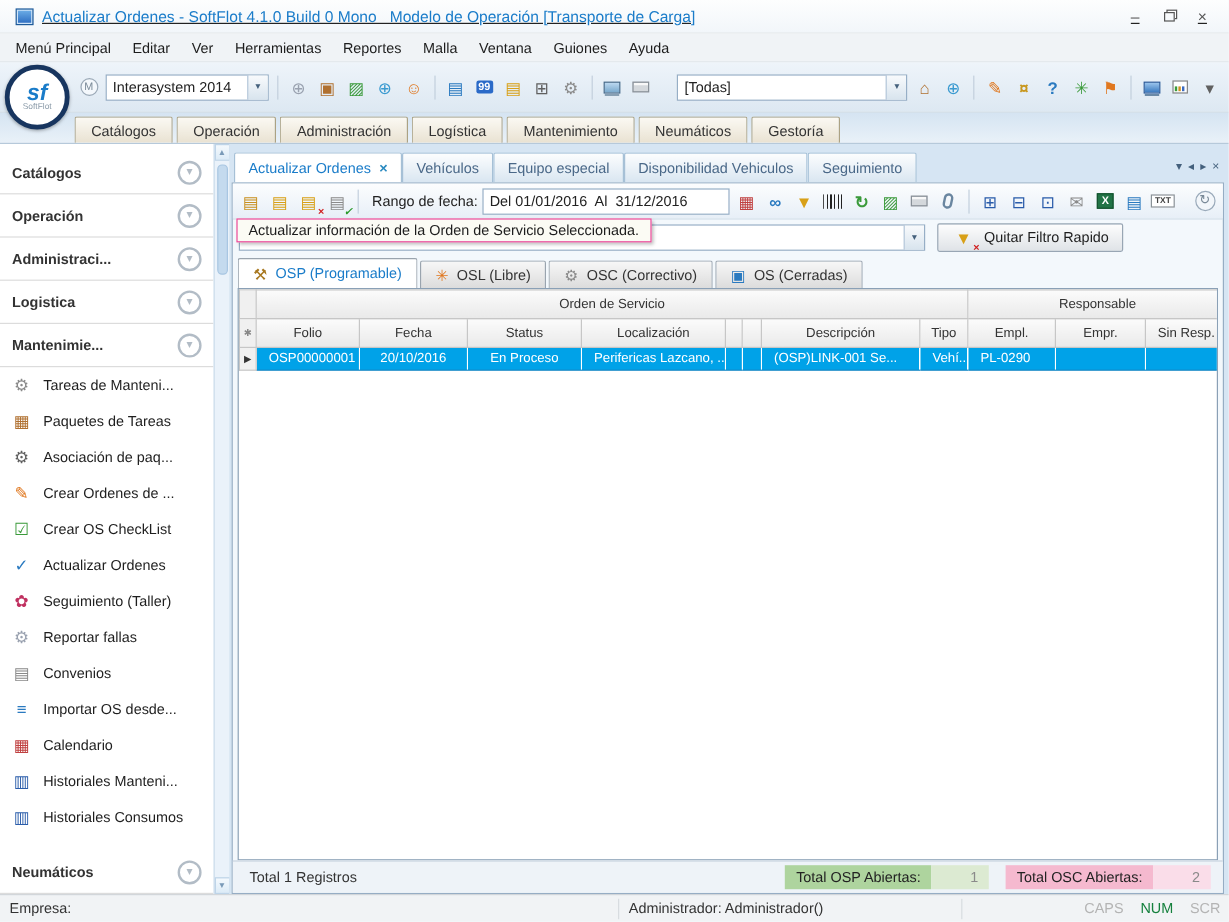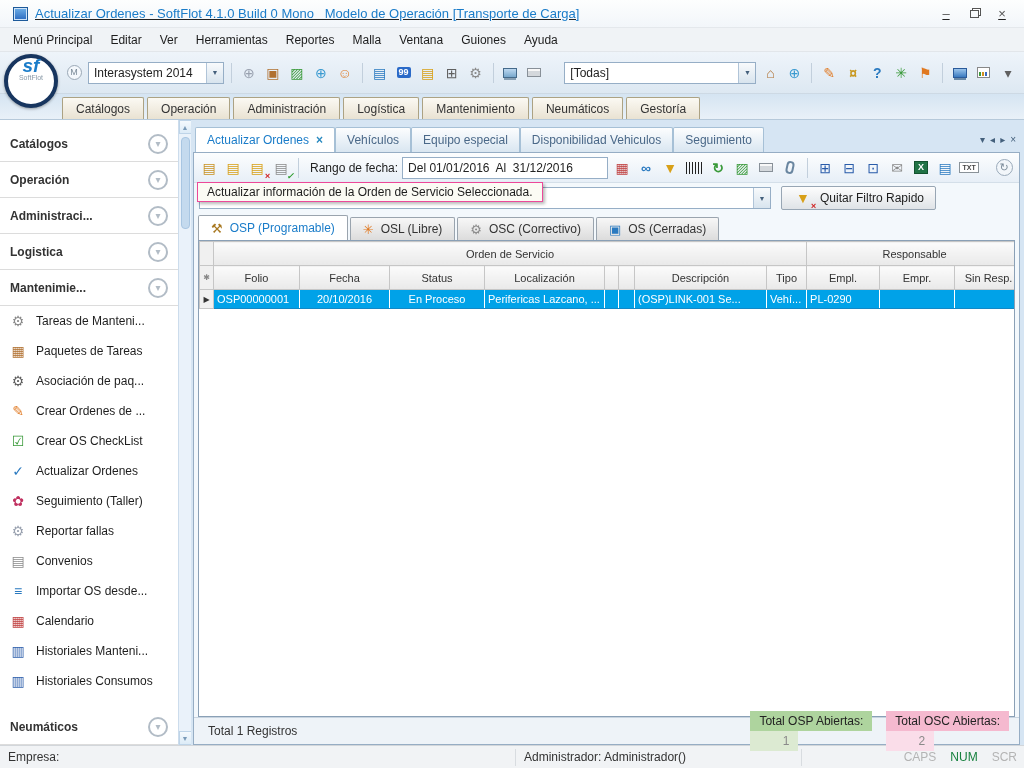--- a/index.html
+++ b/index.html
@@ -15,21 +15,21 @@
   .win-controls { margin-left:auto; display:flex; align-items:center; }
   .win-btn { width:28px; height:20px; display:flex; align-items:center; justify-content:center; color:#555; font-size:13px; }
   .restore-glyph { width:9px; height:8px; border:1px solid #555; box-shadow:2px -2px 0 -1px #fff, 2px -2px 0 0 #555; }
 
   
   .menubar { height:24px; background:#f0f3f6; display:flex; align-items:center; padding-left:4px; border-bottom:1px solid #e2e6ea; }
   .menu-item { padding:3px 9px; color:#1d1d1d; cursor:default; }
 
   
   .toolbar { height:42px; background:linear-gradient(#eef4fa,#dde8f2); display:flex; align-items:center; padding-left:64px; padding-right:6px; gap:4px; border-bottom:1px solid #cdd9e4; }
-  .logo { position:absolute; left:4px; top:54px; width:54px; height:54px; border-radius:50%; background:#fff; border:4px solid #17355f; display:flex; flex-direction:column; align-items:center; justify-content:flex-start; z-index:50; box-shadow:0 1px 3px rgba(0,0,0,.35); }
+  .logo { position:absolute; left:4px; top:54px; width:54px; height:54px; border-radius:50%; background:#fff; border:4px solid #17355f; display:flex; flex-direction:column; align-items:center; justify-content:center; z-index:50; box-shadow:0 1px 3px rgba(0,0,0,.35); }
   .logo-sf { color:#1a7cc9; font-size:19px; font-weight:bold; font-style:italic; line-height:16px; }
   .logo-sub { font-size:7px; color:#8a9aa8; }
   .combo { background:#fff; border:1px solid #96aec6; height:22px; display:flex; align-items:center; padding-left:5px; }
   .combo-text { flex:1; overflow:hidden; white-space:nowrap; }
   .combo-arrow-box { width:17px; height:100%; margin-left:4px; background:linear-gradient(#f8fafc,#d8e4ee); border-left:1px solid #b0c4d8; display:flex; align-items:center; justify-content:center; font-size:7px; color:#44607c; }
   .company-combo { width:168px; }
   .scope-combo { width:238px; margin-left:16px; }
   .tb-ic { min-width:20px; height:20px; display:flex; align-items:center; justify-content:center; font-size:14px; line-height:1; }
   .tb-sep { width:1px; height:20px; background:#c2cfdc; margin:0 3px; }
   .circle-m { width:15px; height:15px; border:1px solid #9aa8b6; border-radius:50%; color:#7a8a98; font-size:9px; display:flex; align-items:center; justify-content:center; background:#f4f8fc; }
@@ -95,30 +95,30 @@
   .tooltip { position:absolute; left:3px; top:29px; background:#fbfbf4; border:1px solid #ec4899; padding:2px 9px; box-shadow:2px 2px 3px rgba(0,0,0,.28); z-index:30; white-space:nowrap; color:#1d1d1d; }
 
   .subtabs { height:27px; flex:0 0 27px; display:flex; align-items:flex-end; padding-left:4px; gap:2px; }
   .subtab { height:23px; display:flex; align-items:center; gap:7px; padding:0 12px; background:linear-gradient(#f7f7f7,#dcdcdc); border:1px solid #9aa4ae; border-bottom:none; border-radius:2px 2px 0 0; color:#333; white-space:nowrap; }
   .subtab.active { height:25px; background:#fff; color:var(--accent,#1a7cc9); }
   .subtab .ic { font-size:13px; line-height:1; }
 
   .grid-wrap { flex:1; margin:0 4px; background:#fff; border:1px solid #8aa0b6; overflow:hidden; min-height:0; }
   table.grid { border-collapse:collapse; width:823px; table-layout:fixed; font-size:11px; }
   .grid th { background:linear-gradient(#fbfbfb,#e9e9e9); border:1px solid #c6c6c6; font-weight:normal; color:#333; padding:1px 3px; height:24px; overflow:hidden; white-space:nowrap; text-align:center; }
-  .grid td { border:1px solid #cfcfcf; padding:1px 3px; height:19px; overflow:hidden; white-space:nowrap; }
+  .grid td { border:1px solid #cfcfcf; padding:1px 10px; height:19px; overflow:hidden; white-space:nowrap; }
   tr.selected td { background:var(--selected_row,#00a2e8); color:#fff; border-color:rgba(255,255,255,.45); border-top-color:#59c4f2; border-bottom-color:#1388c6; }
   .grid td.marker, .grid th.marker-h { background:#f0f0f0; color:#333; text-align:center; border-color:#c6c6c6; padding:0; }
   .grid td.marker { font-size:8px; }
   .grid th.marker-h { font-size:8px; color:#888; }
   .ta-c { text-align:center; } .ta-l { text-align:left; }
 
   .totals-row { height:27px; flex:0 0 27px; display:flex; align-items:center; padding:0 10px 0 14px; background:#eef3f8; border-top:1px solid #c8d4e0; }
   .total-text { color:#333; }
-  .chip-group { display:flex; margin-left:14px;flex-direction:column; }
+  .chip-group { display:flex; margin-left:14px; }
   .chip-group.first { margin-left:auto; }
   .chip-label { padding:3px 9px; color:#222; }
   .chip-value { width:48px; text-align:right; padding:3px 9px; color:#8a8a8a; }
   .osp-l { background:var(--osp_label,#aed49e); } .osp-v { background:var(--osp_value,#dcead2); }
   .osl-l { background:var(--osl_label,#afcbe8); } .osl-v { background:var(--osl_value,#dce8f4); }
   .osc-l { background:var(--osc_label,#f5b9cf); } .osc-v { background:var(--osc_value,#fadde9); }
 
   
   .statusbar { height:23px; flex:0 0 23px; background:#f1f3f5; border-top:1px solid #d2d6da; display:flex; align-items:center; color:#333; }
   .sb-pane { height:17px; display:flex; align-items:center; padding:0 8px; border-right:1px solid #d8dce0; white-space:nowrap; overflow:hidden; }

